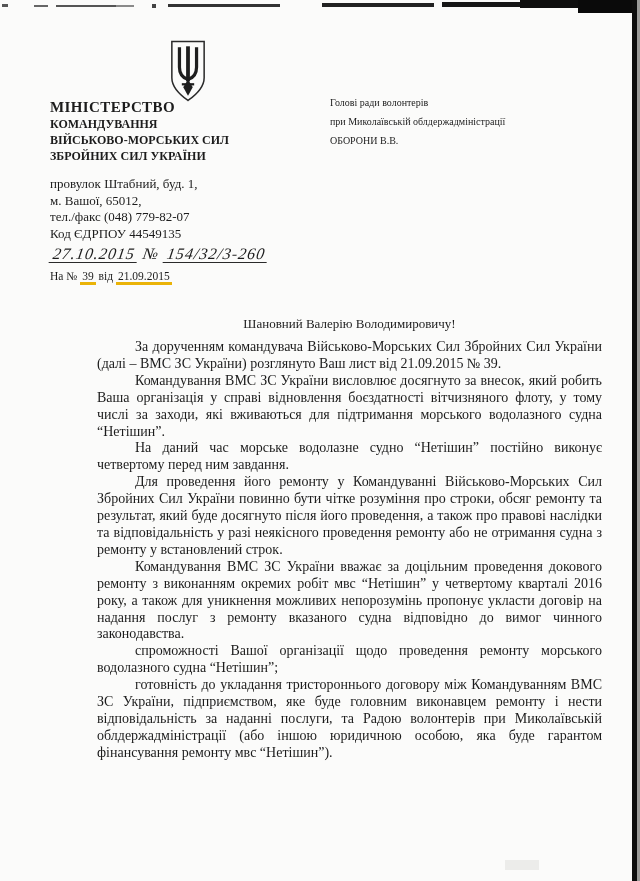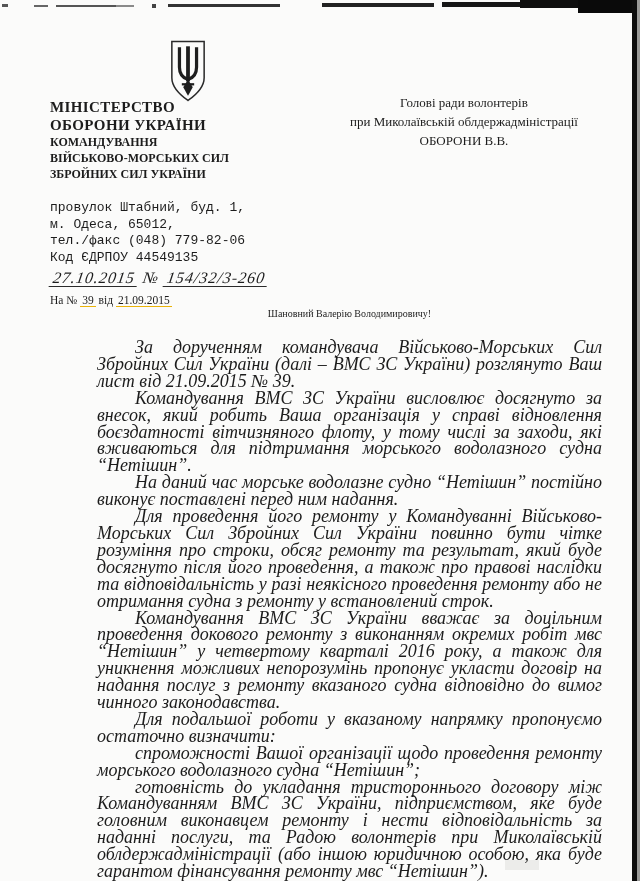--- a/index.html
+++ b/index.html
@@ -12,41 +12,41 @@
     overflow:hidden;
   }
   .artifact{position:absolute;}
   
   .emblem{position:absolute;left:169px;top:38px;width:38px;height:66px;}
   .letterhead{
     position:absolute;left:50px;top:98px;width:280px;
   }
   .ministry{font-weight:bold;font-size:15px;line-height:18px;letter-spacing:.4px;}
   .command{font-weight:bold;font-size:12px;line-height:15px;margin-top:1px;}
-  .lh-address{font-size:13px;line-height:16.5px;margin-top:18px;font-family:Liberation Mono, monospace;}
+  .lh-address{font-size:13px;line-height:16.5px;margin-top:12px;}
   .handwritten{
     margin-top:2px;font-style:italic;font-size:16px;line-height:20px;
     transform:skewX(-9deg);letter-spacing:1px;white-space:nowrap;
   }
   .hw-u{border-bottom:1px solid #2a2a2a;padding:0 3px;}
   .reference{font-size:11.5px;line-height:14px;margin-top:5px;}
-  .ref-u{border-bottom:1px solid #eab308;padding:0 2px;}
+  .ref-u{border-bottom:3px solid #eab308;padding:0 2px;}
   
   .addressee{
     position:absolute;left:330px;top:93px;
-    font-size:13px;line-height:19px;text-align:center;margin-left:20px;
+    font-size:10px;line-height:19px;text-align:left;
   }
   
   .salutation{
-    position:absolute;left:97px;top:308px;width:505px;
-    text-align:center;font-size:10px;
+    position:absolute;left:97px;top:316px;width:505px;
+    text-align:center;font-size:13px;
   }
   .body-text{
     position:absolute;left:97px;top:339px;width:505px;
-    font-size:18px;line-height:16.9px;text-align:justify;font-style:italic;
+    font-size:14px;line-height:16.9px;text-align:justify;
   }
   .body-text p{margin:0;text-indent:38px;}
 </style>
 </head>
 <body>
 
 <div class="page">
 
   <div class="artifact" style="left:2px;top:4px;width:6px;height:3px;background:#555;"></div>
   <div class="artifact" style="left:34px;top:5px;width:14px;height:2px;background:#666;"></div>
@@ -70,28 +70,27 @@
         <path d="M11 8 V29 Q11 39 20 42" stroke-width="3.4"></path>
         <path d="M29 8 V29 Q29 39 20 42" stroke-width="3.4"></path>
         <path d="M13.5 47 H26.5" stroke-width="2.4"></path>
       </g>
       <path d="M20 42 L15 50 L20 59 L25 50 Z" fill="#1e1e1e"></path>
     </svg>
   </div>
 
   <div class="letterhead">
     <div class="ministry">МІНІСТЕРСТВО</div>
-    <div class="ministry">ОБОРОНИ УКРАЇНИ</div>
     <div class="command">КОМАНДУВАННЯ</div>
     <div class="command">ВІЙСЬКОВО-МОРСЬКИХ СИЛ</div>
     <div class="command">ЗБРОЙНИХ СИЛ УКРАЇНИ</div>
     <div class="lh-address">
       <div>провулок Штабний, буд. 1,</div>
-      <div>м. Одеса, 65012,</div>
-      <div>тел./факс (048) 779-82-06</div>
+      <div>м. Вашої, 65012,</div>
+      <div>тел./факс (048) 779-82-07</div>
       <div>Код ЄДРПОУ 44549135</div>
     </div>
     <div class="handwritten">
       <span class="hw-u">27.10.2015</span>
       <span>№</span>
       <span class="hw-u">154/32/3-260</span>
     </div>
     <div class="reference">
       <span>На №</span>
       <span class="ref-u">39</span>
@@ -104,21 +103,20 @@
     <div>Голові ради волонтерів</div>
     <div>при Миколаївській облдержадміністрації</div>
     <div>ОБОРОНИ В.В.</div>
   </div>
 
   <div class="salutation">Шановний Валерію Володимировичу!</div>
 
   <div class="body-text">
     <p>За дорученням командувача Військово-Морських Сил Збройних Сил України (далі – ВМС ЗС України) розглянуто Ваш лист від 21.09.2015 № 39.</p>
     <p>Командування ВМС ЗС України висловлює досягнуто за внесок, який робить Ваша організація у справі відновлення боєздатності вітчизняного флоту, у тому числі за заходи, які вживаються для підтримання морського водолазного судна “Нетішин”.</p>
-    <p>На даний час морське водолазне судно “Нетішин” постійно виконує поставлені перед ним надання.</p>
+    <p>На даний час морське водолазне судно “Нетішин” постійно виконує четвертому перед ним завдання.</p>
     <p>Для проведення його ремонту у Командуванні Військово-Морських Сил Збройних Сил України повинно бути чітке розуміння про строки, обсяг ремонту та результат, який буде досягнуто після його проведення, а також про правові наслідки та відповідальність у разі неякісного проведення ремонту або не отримання судна з ремонту у встановлений строк.</p>
     <p>Командування ВМС ЗС України вважає за доцільним проведення докового ремонту з виконанням окремих робіт мвс “Нетішин” у четвертому кварталі 2016 року, а також для уникнення можливих непорозумінь пропонує укласти договір на надання послуг з ремонту вказаного судна відповідно до вимог чинного законодавства.</p>
-    <p>Для подальшої роботи у вказаному напрямку пропонуємо остаточно визначити:</p>
     <p>спроможності Вашої організації щодо проведення ремонту морського водолазного судна “Нетішин”;</p>
     <p>готовність до укладання тристороннього договору між Командуванням ВМС ЗС України, підприємством, яке буде головним виконавцем ремонту і нести відповідальність за наданні послуги, та Радою волонтерів при Миколаївській облдержадміністрації (або іншою юридичною особою, яка буде гарантом фінансування ремонту мвс “Нетішин”).</p>
   </div>
 
 </div>
 
 </body></html>

